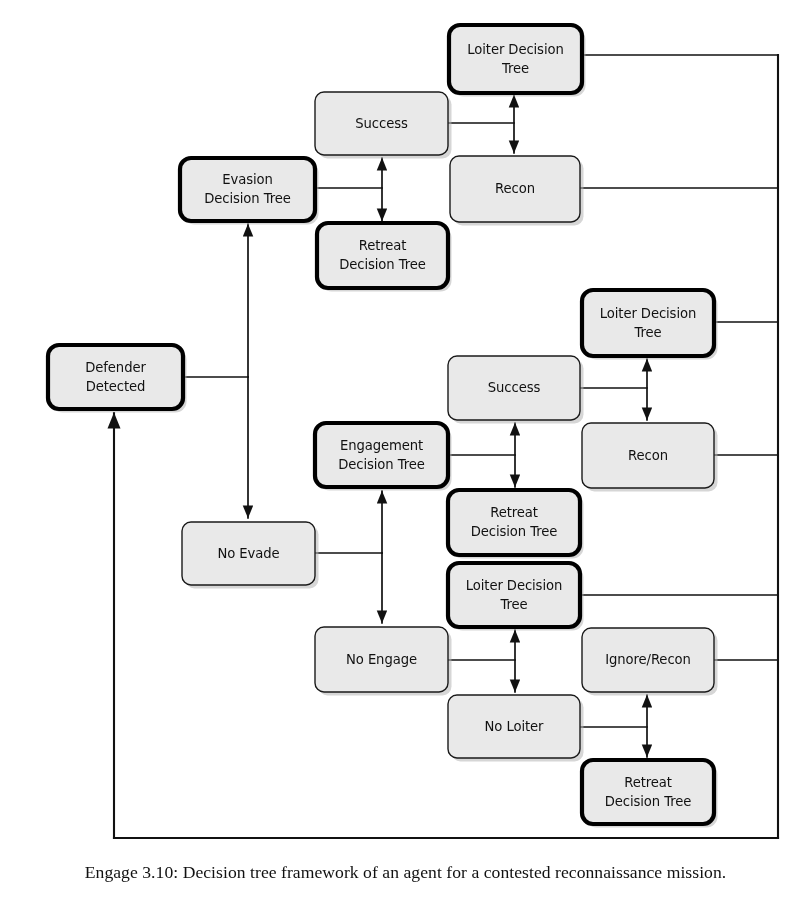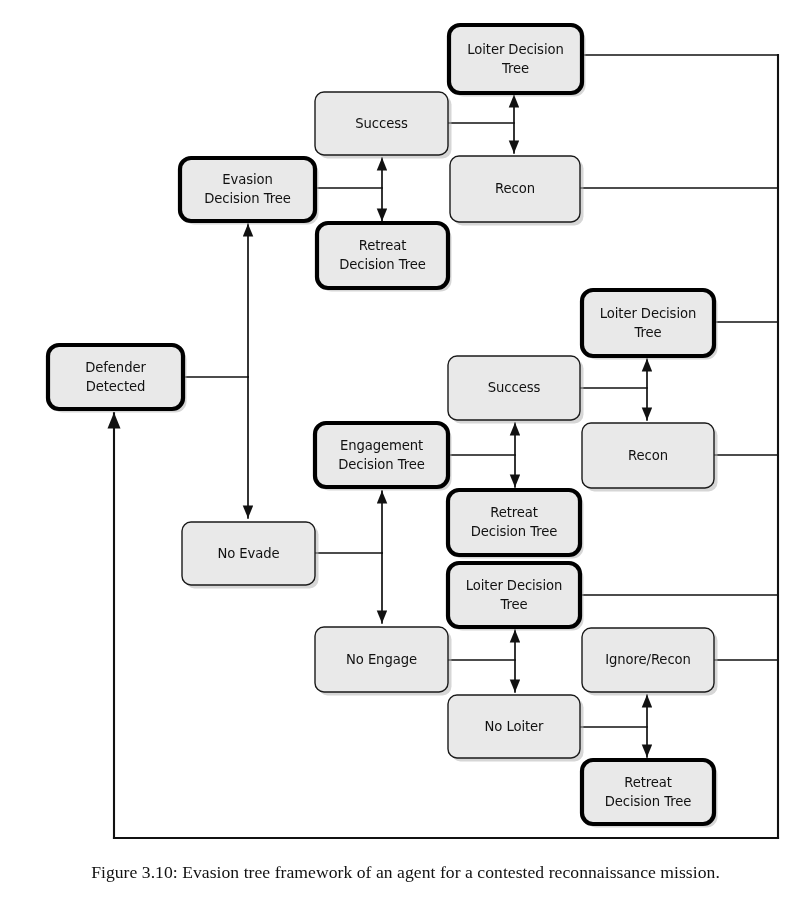--- a/index.html
+++ b/index.html
@@ -207,15 +207,15 @@
         </g>
         <g>
           <rect x="585.5" y="763.5" width="132" height="64" rx="11" class="node-shadow"></rect>
           <rect x="582" y="760" width="132" height="64" rx="11" class="node-rect-bold"></rect>
           <text x="648" y="782.5" class="node-label">Retreat</text>
           <text x="648" y="801.5" class="node-label">Decision Tree</text>
         </g>
       </g>
   </svg>
 
-  <div class="caption">Figure 3.10: Evasion tree framework of an agent for a contested reconnaissance mission.</div>
+  <div class="caption">Engage 3.10: Decision tree framework of an agent for a contested reconnaissance mission.</div>
 
 </div>
 
 </body></html>

